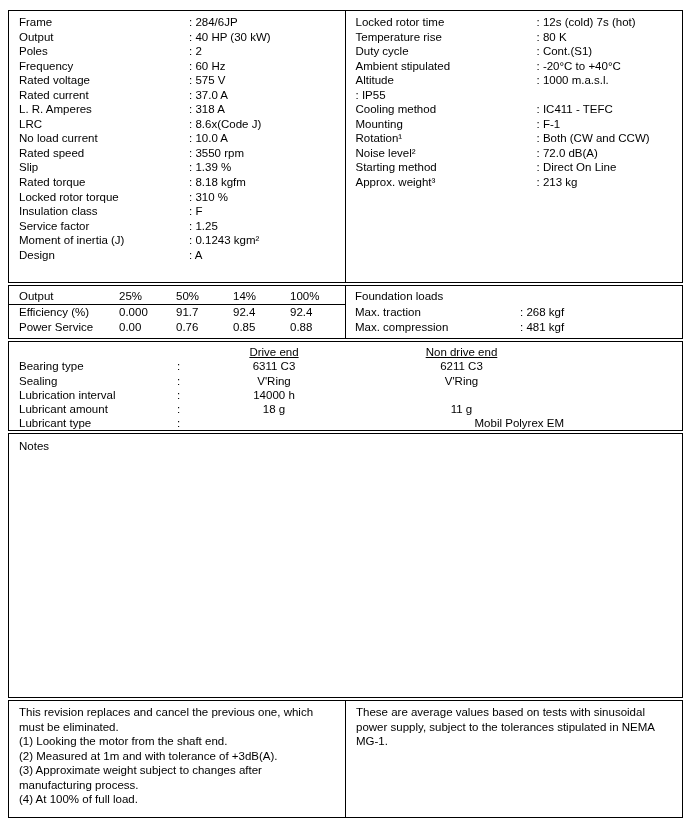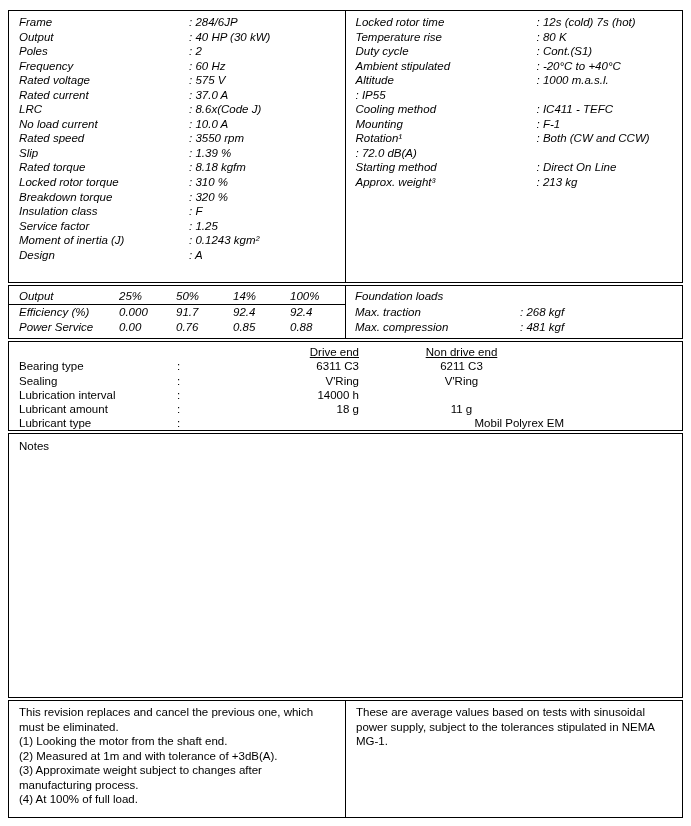--- a/index.html
+++ b/index.html
@@ -17,21 +17,21 @@
     border: 1px solid #000;
     margin-bottom: 2px;
     background: #fff;
     overflow: hidden;
   }
   .s1 { height: 273px; display: flex; }
   .s2 { height: 54px; display: flex; }
   .s3 { height: 90px; padding-top: 3px; }
   .s4 { height: 265px; }
   .s5 { height: 118px; display: flex; }
-  .half { width: 337px; height: 100%; padding-top: 4px; font-style: italic; }
+  .half { width: 337px; height: 100%; padding-top: 4px; }
   .half.left { border-right: 1px solid #000; }
   .half.no-pad { padding-top: 0; }
 
   .row { display: flex; padding-left: 10px; line-height: 14.55px; }
   .row .lbl  { flex: 0 0 170px; white-space: nowrap; }
   .row .lblr { flex: 0 0 181px; white-space: nowrap; }
   .row .lblf { flex: 0 0 165px; white-space: nowrap; }
   .row .val  { flex: 1; white-space: nowrap; }
 
   .perf-head {
@@ -40,21 +40,21 @@
   }
   .perf-row { display: flex; padding-left: 10px; line-height: 14.55px; }
   .p-lbl { flex: 0 0 100px; white-space: nowrap; }
   .p-col { flex: 0 0 57px; white-space: nowrap; }
   .found-title { padding: 3px 0 0 9px; height: 19px; line-height: 14.55px; }
   .fr { padding-left: 9px; }
 
   .b-row { display: flex; padding-left: 10px; line-height: 14.3px; }
   .b-lbl   { flex: 0 0 158px; white-space: nowrap; }
   .b-colon { flex: 0 0 12px; }
-  .b-c1 { flex: 0 0 170px; text-align: right; white-space: nowrap; }
+  .b-c1 { flex: 0 0 170px; text-align: center; white-space: nowrap; }
   .b-c2 { flex: 0 0 205px; text-align: center; white-space: nowrap; }
   .b-span { flex: 0 0 375px; text-align: right; white-space: nowrap; }
   .underline { text-decoration: underline; }
 
   .notes-title { padding: 5px 10px; line-height: 14px; }
 
   .fn { width: 337px; height: 100%; padding: 4px 21px 4px 10px; }
   .fn.left { border-right: 1px solid #000; width: 338px; }
   .fn p { margin: 0; line-height: 14.55px; }
 </style>
@@ -83,20 +83,24 @@
         </div>
       <div class="row">
           <span class="lbl">Rated voltage</span>
           <span class="val">: 575 V</span>
         </div>
       <div class="row">
           <span class="lbl">Rated current</span>
           <span class="val">: 37.0 A</span>
         </div>
       <div class="row">
+          <span class="lbl">L. R. Amperes</span>
+          <span class="val">: 318 A</span>
+        </div>
+      <div class="row">
           <span class="lbl">LRC</span>
           <span class="val">: 8.6x(Code J)</span>
         </div>
       <div class="row">
           <span class="lbl">No load current</span>
           <span class="val">: 10.0 A</span>
         </div>
       <div class="row">
           <span class="lbl">Rated speed</span>
           <span class="val">: 3550 rpm</span>
@@ -107,24 +111,20 @@
         </div>
       <div class="row">
           <span class="lbl">Rated torque</span>
           <span class="val">: 8.18 kgfm</span>
         </div>
       <div class="row">
           <span class="lbl">Locked rotor torque</span>
           <span class="val">: 310 %</span>
         </div>
       <div class="row">
-          <span class="lbl">Breakdown torque</span>
-          <span class="val">: 320 %</span>
-        </div>
-      <div class="row">
           <span class="lbl">Insulation class</span>
           <span class="val">: F</span>
         </div>
       <div class="row">
           <span class="lbl">Service factor</span>
           <span class="val">: 1.25</span>
         </div>
       <div class="row">
           <span class="lbl">Moment of inertia (J)</span>
           <span class="val">: 0.1243 kgm²</span>
@@ -164,20 +164,21 @@
         </div>
       <div class="row">
           <span class="lblr">Mounting</span>
           <span class="val">: F-1</span>
         </div>
       <div class="row">
           <span class="lblr">Rotation¹</span>
           <span class="val">: Both (CW and CCW)</span>
         </div>
       <div class="row">
+          <span class="lblr">Noise level²</span>
           <span class="val">: 72.0 dB(A)</span>
         </div>
       <div class="row">
           <span class="lblr">Starting method</span>
           <span class="val">: Direct On Line</span>
         </div>
       <div class="row">
           <span class="lblr">Approx. weight³</span>
           <span class="val">: 213 kg</span>
         </div>

